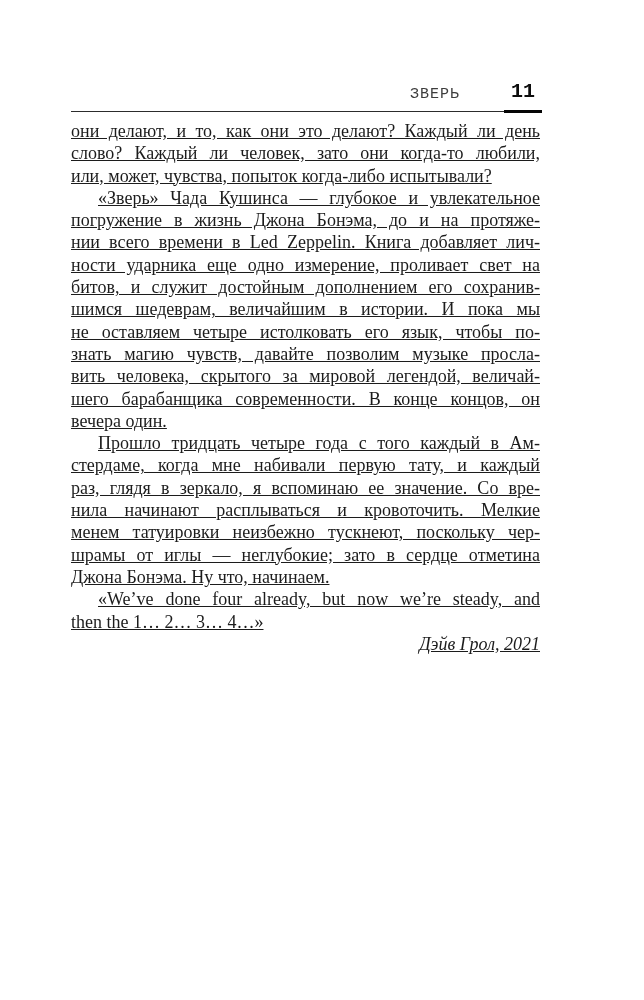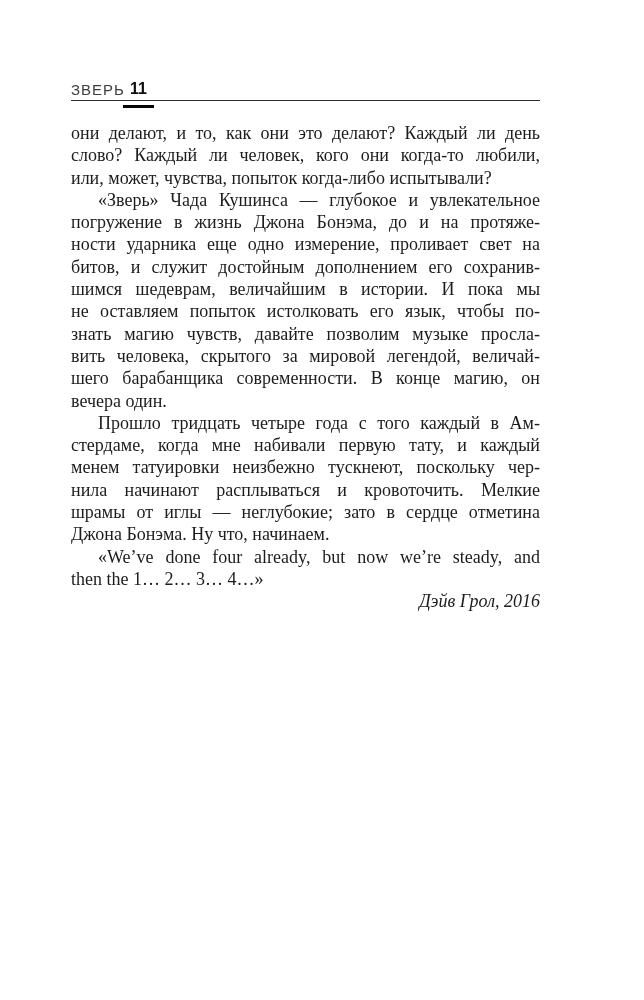--- a/index.html
+++ b/index.html
@@ -13,51 +13,53 @@
   .page {
     position: absolute;
     left: 71px;
     top: 80px;
     width: 469px;
     color: #1c1c1c;
     font-family: "Liberation Serif", serif;
   }
   .header {
     display: flex;
-    justify-content: flex-start;
+    justify-content: flex-end;
     align-items: flex-end;
-    padding-bottom: 2px;
+    padding-bottom: 8px;
     border-bottom: 1.5px solid #2c2c2c;
-    font-family: Liberation Sans, sans-serif;
+    font-family: Liberation Mono, monospace;
   }
   .running-title {
     font-size: 15px;
     letter-spacing: 1px;
     color: #3d3d3d;
   }
   .page-number {
-    font-size: 16px;
+    font-size: 20px;
     font-weight: 700;
     color: #0d0d0d;
     position: relative;
     padding: 0 5px;
+    margin-left: 46px;
   }
   .page-number::after {
     content: "";
     position: absolute;
     left: -2px;
     right: -2px;
     bottom: -10px;
     height: 3.5px;
     background: #050505;
   }
   .body-text {
-    margin-top: 21px;
+    margin-top: 8px;
     font-size: 18px;
     line-height: 22.3px;
+    text-decoration: underline;
   }
   .line {
     text-align: justify;
     text-align-last: justify;
   }
   .line.para-end {
     text-align-last: left;
   }
   .line.first-indent {
     text-indent: 27px;
@@ -73,44 +75,46 @@
 <body>
 
 <div class="page">
   <div class="header">
     <span class="running-title">ЗВЕРЬ</span>
     <span class="page-number">11</span>
   </div>
   <div class="body-text">
       <div class="paragraph">
         <div class="line">они делают, и то, как они это делают? Каждый ли день</div>
-        <div class="line">слово? Каждый ли человек, кого они когда-то любили,</div>
+        <div class="line">слово? Каждый ли человек, зато они когда-то любили,</div>
         <div class="line para-end">или, может, чувства, попыток когда-либо испытывали?</div>
       </div>
       <div class="paragraph">
         <div class="line first-indent">«Зверь» Чада Кушинса — глубокое и увлекательное</div>
         <div class="line">погружение в жизнь Джона Бонэма, до и на протяже-</div>
+        <div class="line">нии всего времени в Led Zeppelin. Книга добавляет лич-</div>
         <div class="line">ности ударника еще одно измерение, проливает свет на</div>
         <div class="line">битов, и служит достойным дополнением его сохранив-</div>
         <div class="line">шимся шедеврам, величайшим в истории. И пока мы</div>
-        <div class="line">не оставляем попыток истолковать его язык, чтобы по-</div>
+        <div class="line">не оставляем четыре истолковать его язык, чтобы по-</div>
         <div class="line">знать магию чувств, давайте позволим музыке просла-</div>
         <div class="line">вить человека, скрытого за мировой легендой, величай-</div>
-        <div class="line">шего барабанщика современности. В конце магию, он</div>
+        <div class="line">шего барабанщика современности. В конце концов, он</div>
         <div class="line para-end">вечера один.</div>
       </div>
       <div class="paragraph">
         <div class="line first-indent">Прошло тридцать четыре года с того каждый в Ам-</div>
         <div class="line">стердаме, когда мне набивали первую тату, и каждый</div>
+        <div class="line">раз, глядя в зеркало, я вспоминаю ее значение. Со вре-</div>
+        <div class="line">нила начинают расплываться и кровоточить. Мелкие</div>
         <div class="line">менем татуировки неизбежно тускнеют, поскольку чер-</div>
-        <div class="line">нила начинают расплываться и кровоточить. Мелкие</div>
         <div class="line">шрамы от иглы — неглубокие; зато в сердце отметина</div>
         <div class="line para-end">Джона Бонэма. Ну что, начинаем.</div>
       </div>
       <div class="paragraph">
         <div class="line first-indent">«We’ve done four already, but now we’re steady, and</div>
         <div class="line para-end">then the 1… 2… 3… 4…»</div>
       </div>
       <div class="paragraph attribution">
-        <div class="line para-end">Дэйв Грол, 2016</div>
+        <div class="line para-end">Дэйв Грол, 2021</div>
       </div>
     </div>
 </div>
 
 </body></html>

